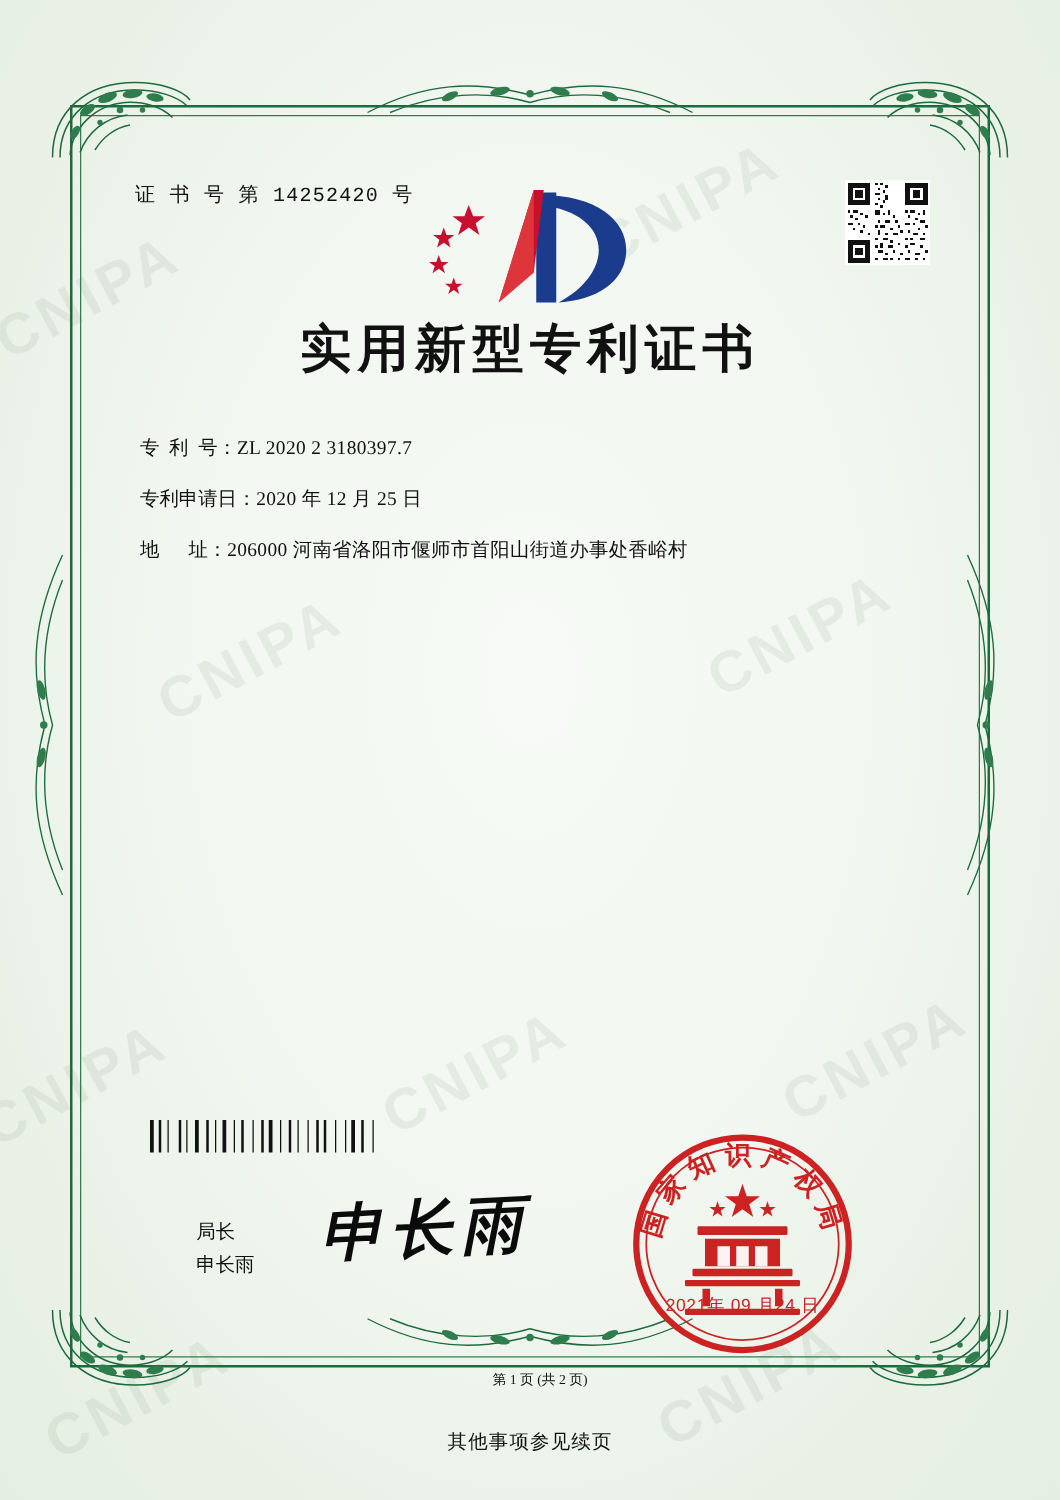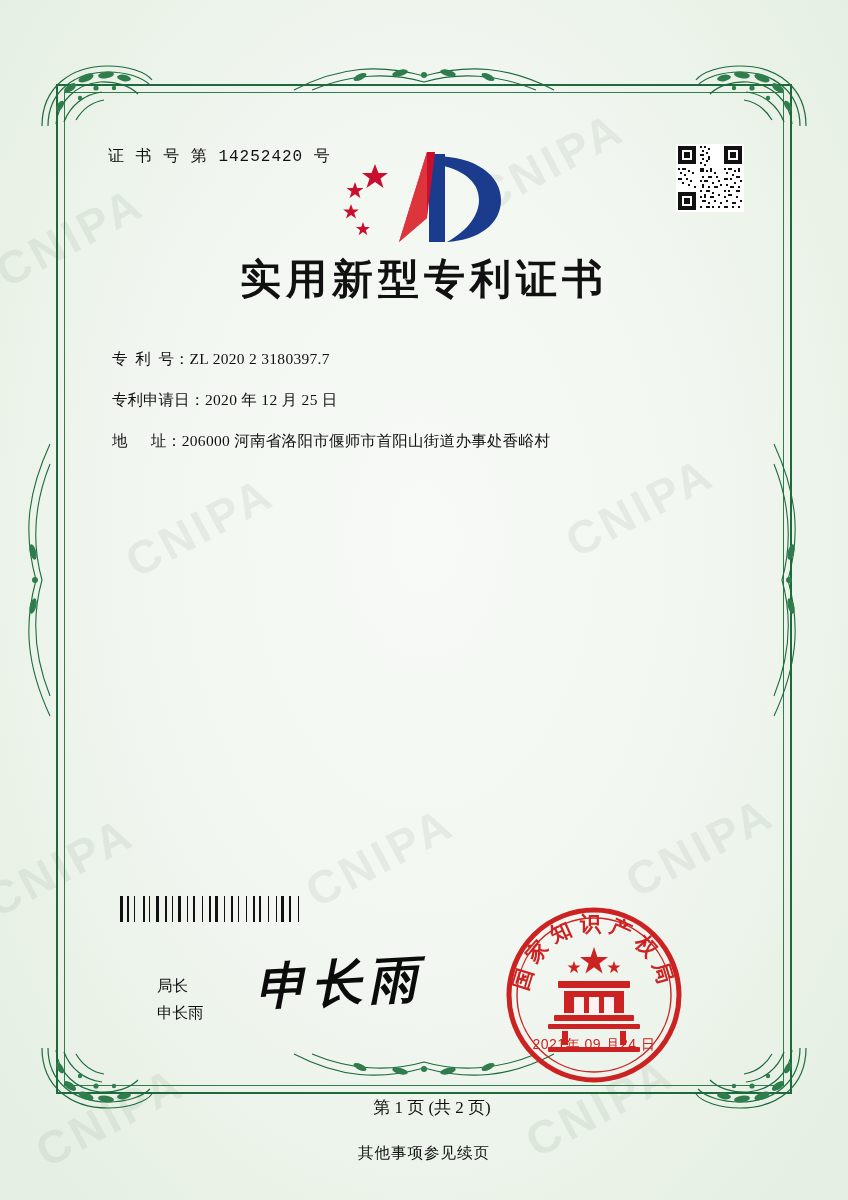--- a/index.html
+++ b/index.html
@@ -228,21 +228,21 @@
     letter-spacing: 0.5px;
     font-family: "Liberation Sans", sans-serif;
   }
 
   
   .page-num {
     position: absolute;
     left: 0; right: 0;
     top: 1096px;
     text-align: center;
-    font-size: 17px;
+    font-size: 11px;
     color: #111;
     padding-left: 16px;
   }
   .footer-note {
     position: absolute;
     left: 0; right: 0;
     top: 1143px;
     text-align: center;
     font-size: 15.5px;
     color: #111;

